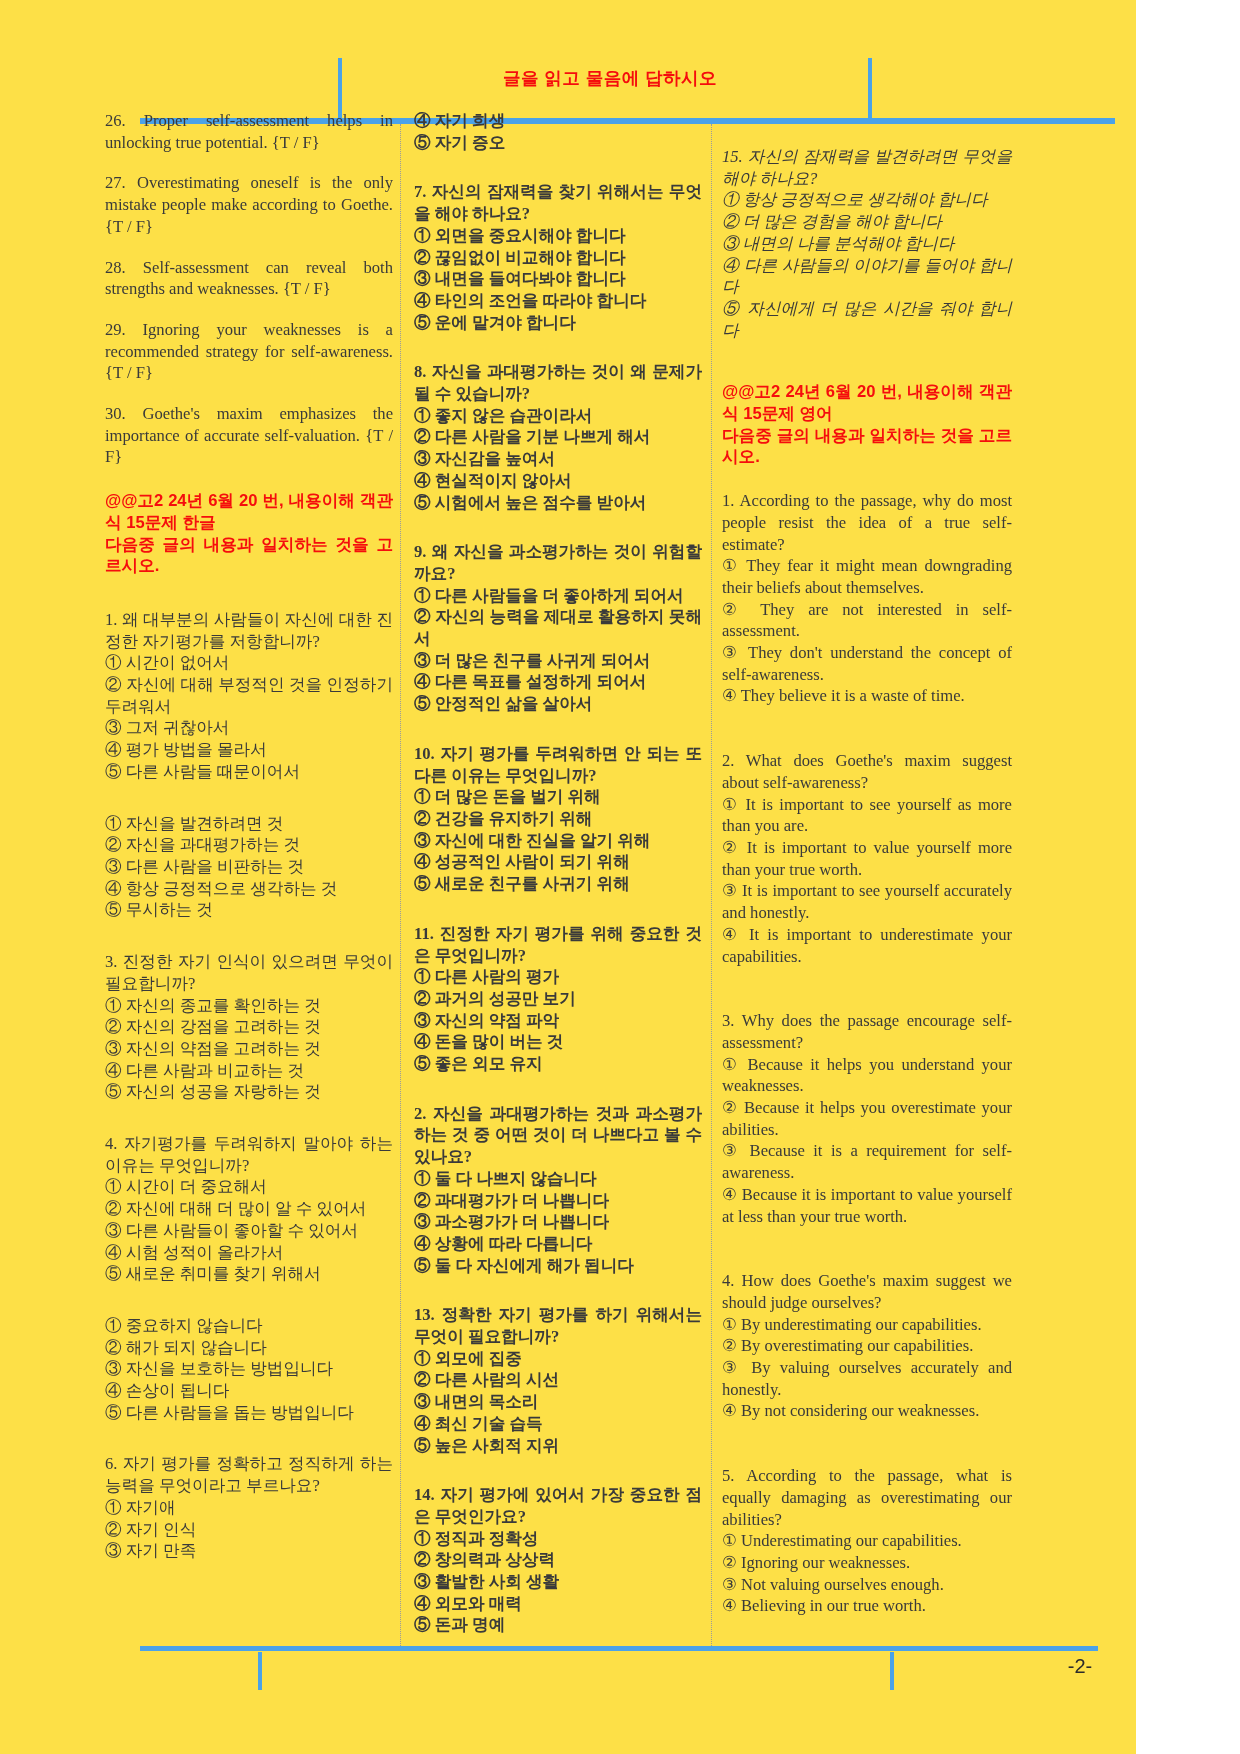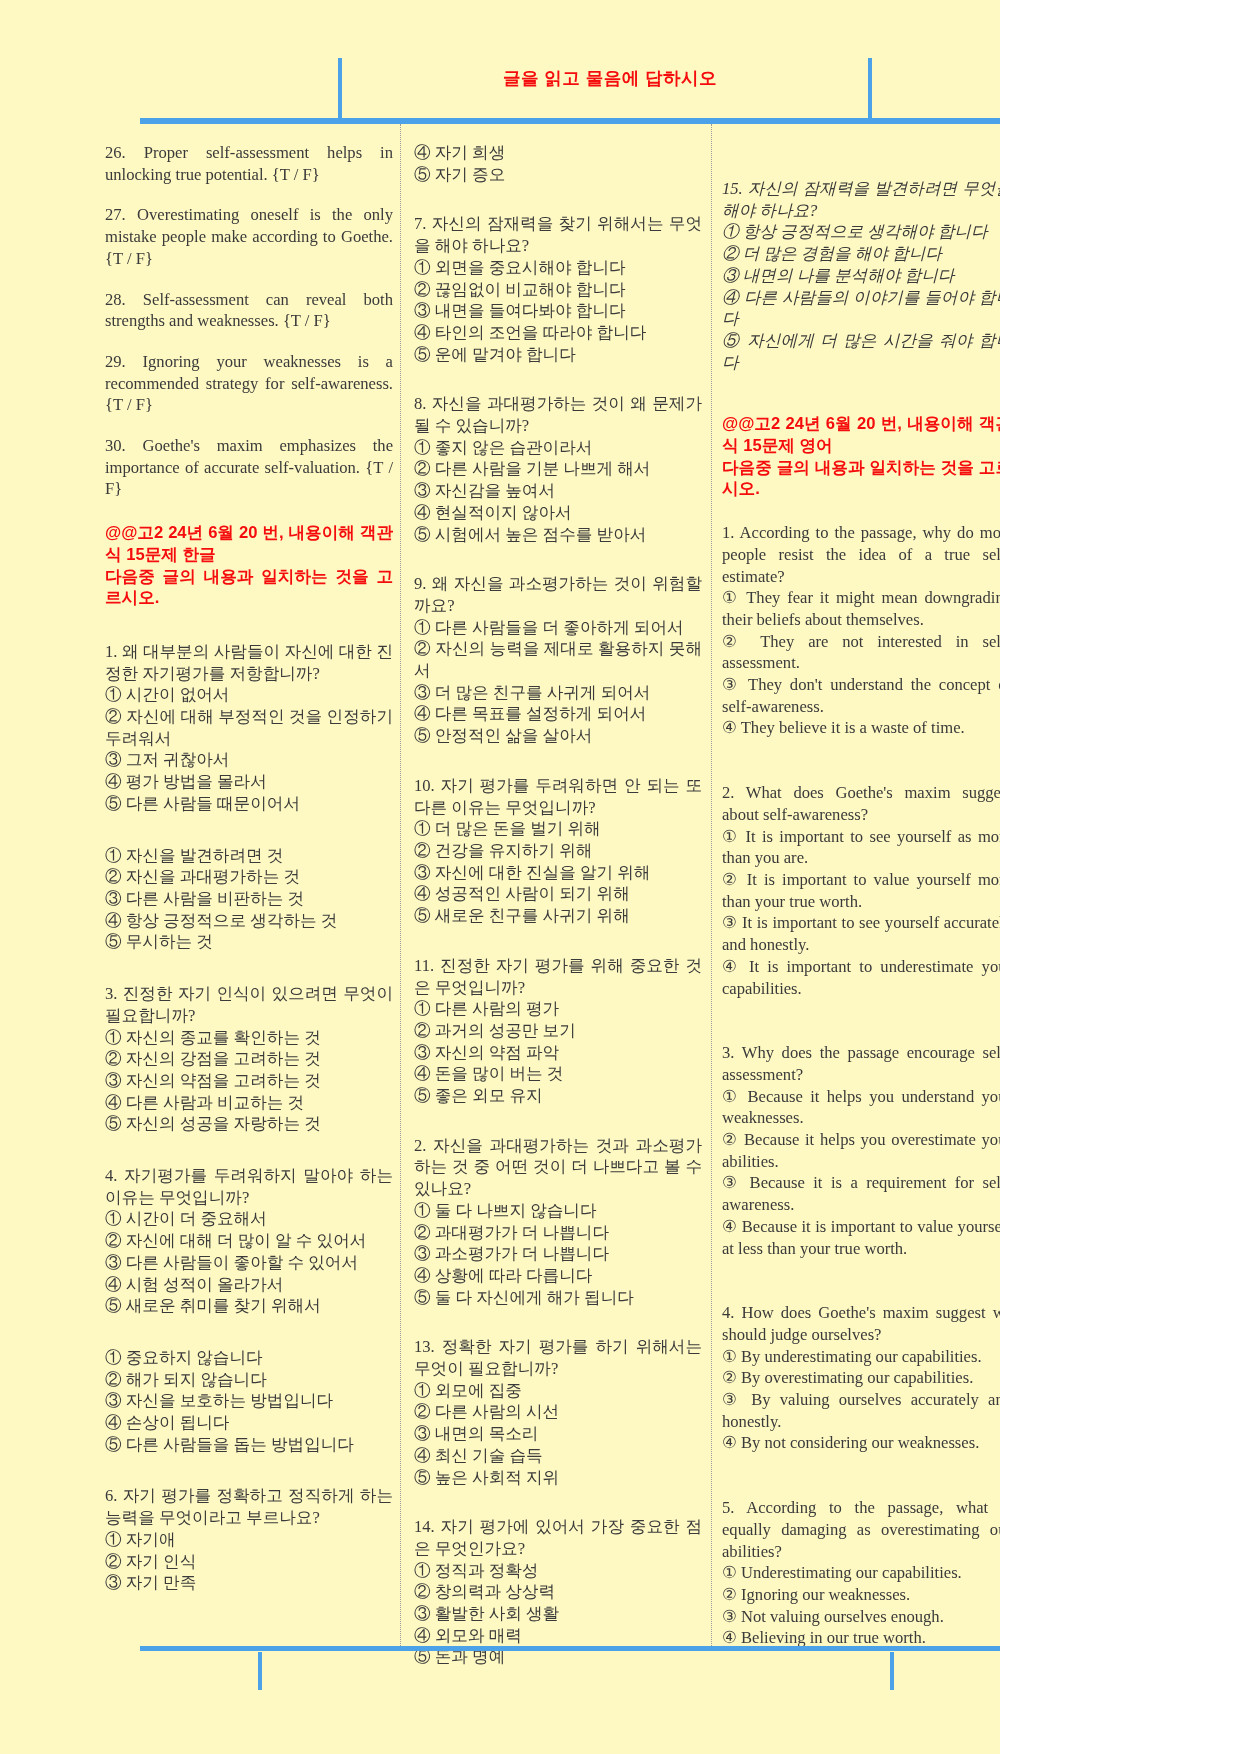--- a/index.html
+++ b/index.html
@@ -1,17 +1,17 @@
 <!DOCTYPE html>
 <html><head>
 <meta charset="utf-8">
 <style>
   html,body { margin:0; padding:0; background:#ffffff; }
   .page {
-    position:relative; width:1000px; height:1754px; background:#fef9c3;
+    position:relative; width:1136px; height:1754px; background:#fde047;
     font-family:"Liberation Serif","DejaVu Serif",serif;
     font-size:16.6px; line-height:21.7px; color:#3a3a3a; overflow:hidden;
   }
   
   .rule { position:absolute; background:#4ba2e8; }
   .rule.top { left:140px; top:118px; width:975px; height:6px; }
   .rule.bottom { left:140px; top:1646px; width:958px; height:5px; }
   .tick { position:absolute; width:4px; background:#4ba2e8; }
   .tick.t1 { left:338px; top:58px;  height:60px; }
   .tick.t2 { left:868px; top:58px;  height:60px; }
@@ -25,28 +25,28 @@
   .page-num {
     position:absolute; left:1040px; top:1656px; width:80px; text-align:center;
     font-family:"Liberation Sans","DejaVu Sans",sans-serif;
     font-size:20px; color:#2b2b2b;
   }
   
   .sep { position:absolute; top:124px; height:1522px; width:0; border-left:1px dotted #9b9b9b; }
   .sep.s1 { left:400px; }
   .sep.s2 { left:711px; }
   
-  .col { position:absolute; top:142px; }
+  .col { position:absolute; top:110px; }
   .col.c1 { left:105px; width:288px; }
   .col.c2 { left:414px; width:288px; }
   .col.c3 { left:722px; width:290px; }
   
   .tf-q { text-align:justify; margin-bottom:19px; }
   .mc-q { margin-bottom:30px; }
-  .c2 .mc-q { margin-bottom:28px; }
+  .c2 .mc-q { margin-bottom:28px;font-weight:bold; }
   .mc-q.en { margin-bottom:43px; }
   .mc-q.lead { margin-top:36px; margin-bottom:40px;font-style:italic; }
   .stem, .opt { text-align:justify; }
   .carry { text-align:left; }
   .sec-heading {
     font-family:"Liberation Sans","DejaVu Sans",sans-serif;
     font-weight:bold; color:#f50d0d; text-align:justify;
     margin-top:22px; margin-bottom:32px;
   }
   .c3 .sec-heading { margin-top:0; margin-bottom:22px; }

